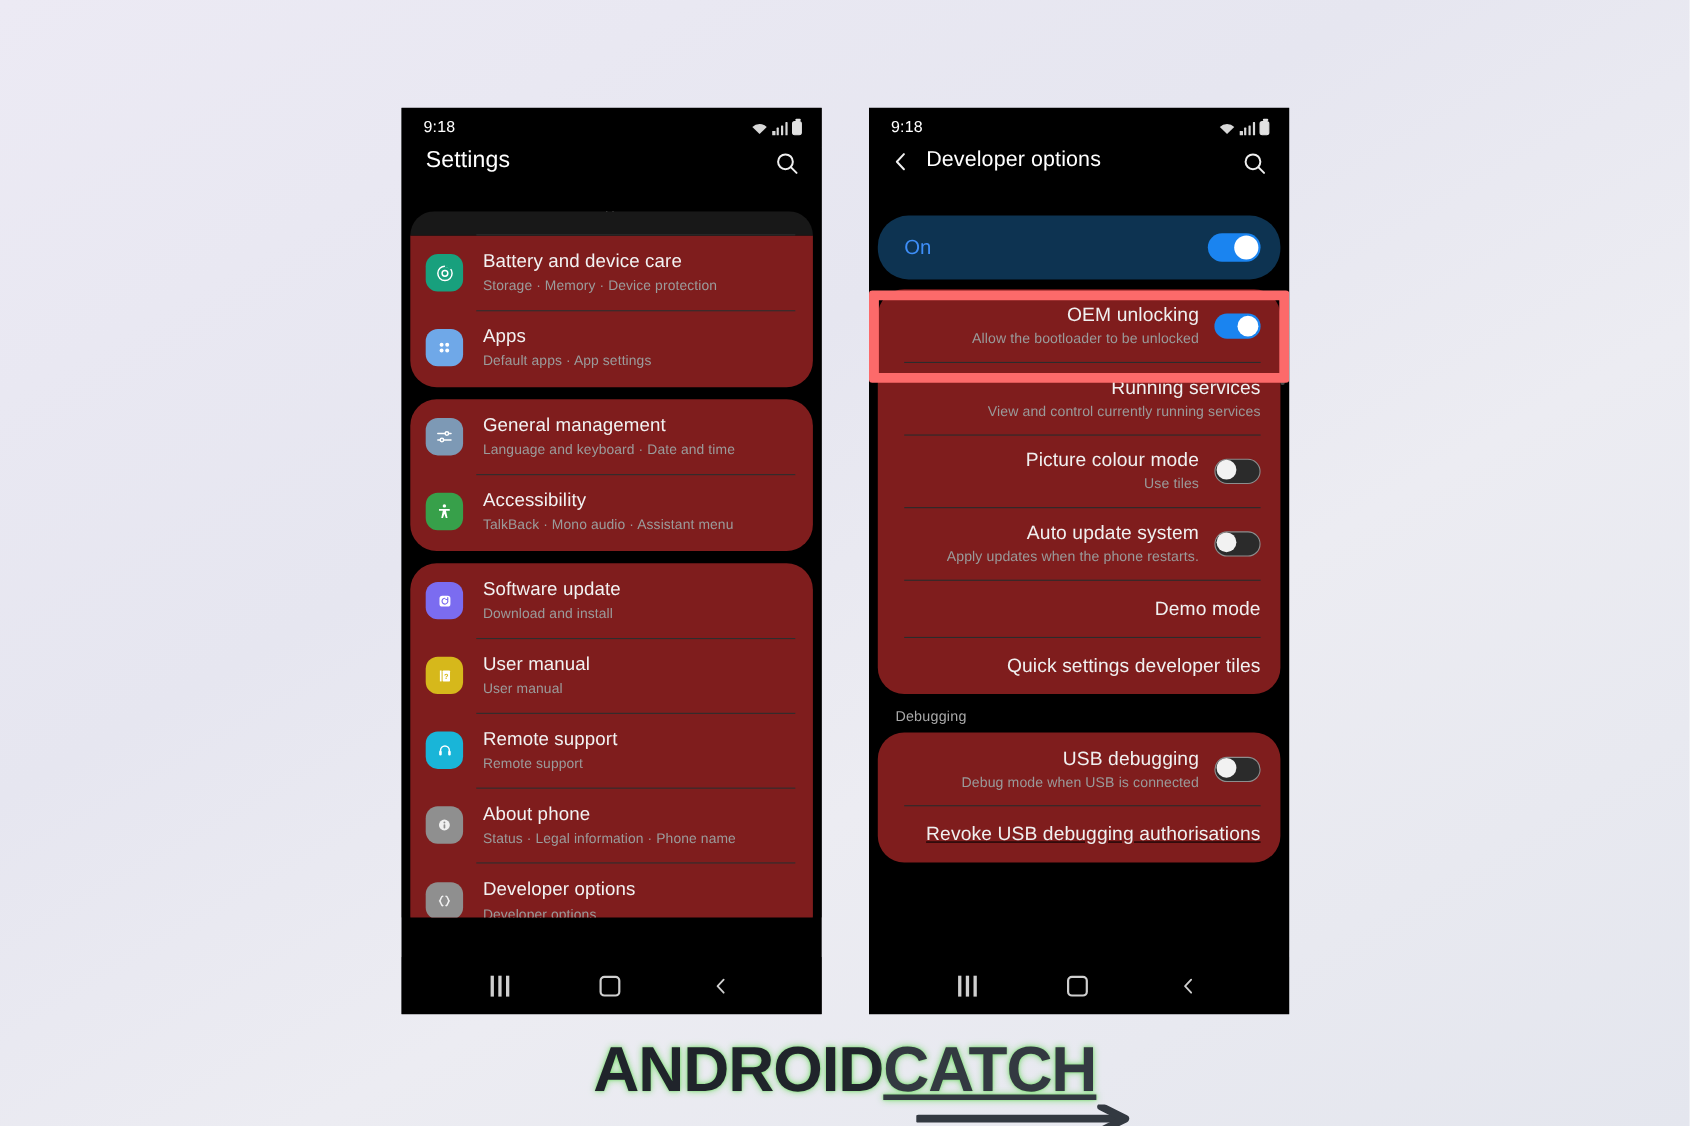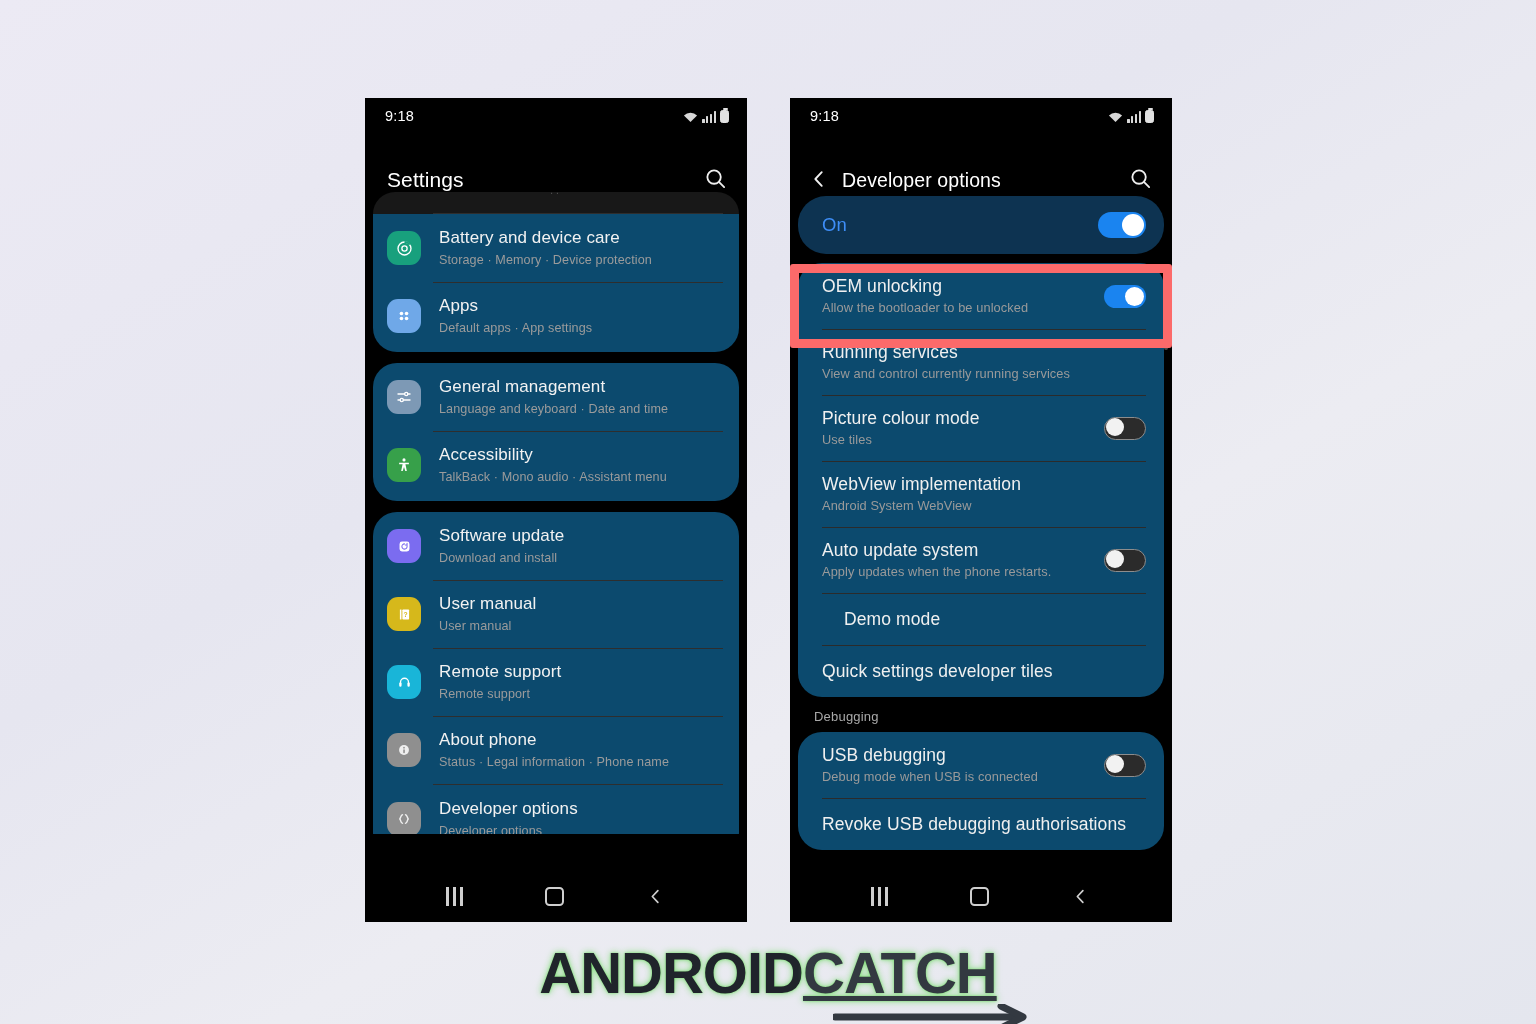--- a/index.html
+++ b/index.html
@@ -49,21 +49,21 @@
     width: 9px; height: 13px; border: 1.4px solid #e2e2e2;
     border-radius: 2.5px; position: relative; background: #e2e2e2;
   }
   .ico-batt::before {
     content:''; position:absolute; top:-3px; left:2px;
     width:5px; height:2px; background:#e2e2e2; border-radius:1px;
   }
 
   
   .appbar {
-    height: 58px; display: flex; align-items: flex-end;
+    height: 58px; display: flex; align-items: flex-start;
     padding: 0 18px 0 22px; background: #000;
   }
   .appbar-title {
     color: #fff; font-size: 21px; font-weight: 400; flex: 1;
     letter-spacing: .1px;
   }
   .appbar-title.with-back { font-size: 19.5px; font-weight: 500; }
   .back-btn {
     width: 26px; height: 26px; margin-right: 10px;
     display: flex; align-items: center; justify-content: center;
@@ -72,21 +72,21 @@
   .search-btn {
     width: 28px; height: 28px; flex: 0 0 auto;
     display: flex; align-items: center; justify-content: center;
   }
 
   
   .scroll-area { position: relative; height: 642px; background: #000; overflow: hidden; }
   .scroll-area.right { height: 672px; }
 
   .card {
-    background: #0c4a6e;
+    background: #7f1d1d;
     border-radius: 24px;
     margin: 0 8px 11px 8px;
     padding: 0 0 2px 0;
     overflow: hidden;
   }
 
   .srow {
     display: flex; align-items: center;
     padding: 13px 16px 13px 14px;
     position: relative;
@@ -138,21 +138,21 @@
 
   .drow {
     display: flex; align-items: center;
     padding: 12px 18px 12px 24px;
     position: relative; min-height: 60px;
   }
   .drow + .drow::before {
     content:''; position:absolute; left:24px; right:18px; top:0;
     height:1px; background:#2b2b2b;
   }
-  .drow-text { flex: 1; min-width: 0; }
+  .drow-text { flex: 1; min-width: 0; text-align: right; }
   .drow-title {
     color: #f0f0f0; font-size: 17.5px; font-weight: 400;
     line-height: 1.28; letter-spacing: .1px;
   }
   .drow-sub {
     color: #9a9a9a; font-size: 12.8px; margin-top: 3px;
     line-height: 1.3; letter-spacing: .1px;
   }
   .section-head {
     color: #a9a9a9; font-size: 13px;
@@ -462,26 +462,20 @@
         <span class="drow-text">
           <span class="drow-title" style="display:block">Picture colour mode</span>
           <span class="drow-sub" style="display:block">Use tiles</span>
         </span>
         <span class="toggle off">
             <span class="knob"></span>
           </span>
       </div>
       <div class="drow">
         <span class="drow-text">
-          <span class="drow-title" style="display:block">WebView implementation</span>
-          <span class="drow-sub" style="display:block">Android System WebView</span>
-        </span>
-      </div>
-      <div class="drow">
-        <span class="drow-text">
           <span class="drow-title" style="display:block">Auto update system</span>
           <span class="drow-sub" style="display:block">Apply updates when the phone restarts.</span>
         </span>
         <span class="toggle off">
             <span class="knob"></span>
           </span>
       </div>
       <div class="drow" style="min-height:52px;padding-left:46px;">
         <span class="drow-text">
           <span class="drow-title" style="display:block">Demo mode</span>
@@ -499,21 +493,21 @@
     <div class="card" style="margin:0 8px 0 8px;padding:0;">
       <div class="drow">
         <span class="drow-text">
           <span class="drow-title" style="display:block">USB debugging</span>
           <span class="drow-sub" style="display:block">Debug mode when USB is connected</span>
         </span>
         <span class="toggle off">
             <span class="knob"></span>
           </span>
       </div>
-      <div class="drow" style="min-height:52px;">
+      <div class="drow" style="min-height:52px;text-decoration:underline;">
         <span class="drow-text">
           <span class="drow-title" style="display:block">Revoke USB debugging authorisations</span>
         </span>
       </div>
     </div>
 
     <div class="scroll-thumb" style="top:86px;height:72px;"></div>
 
     <div class="highlight" style="top:72px; height:84px;"></div>
   </div>

